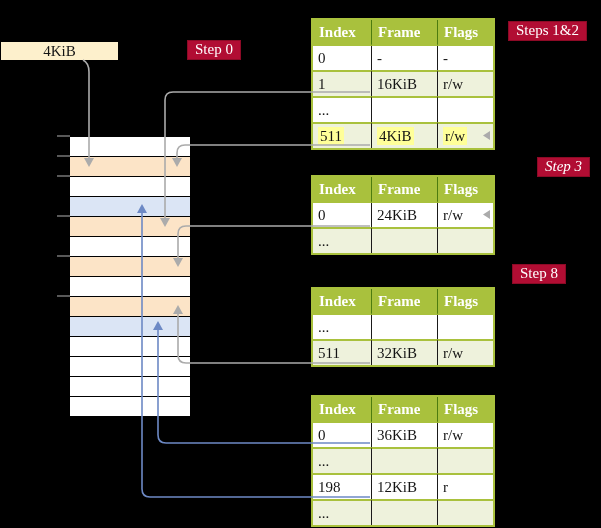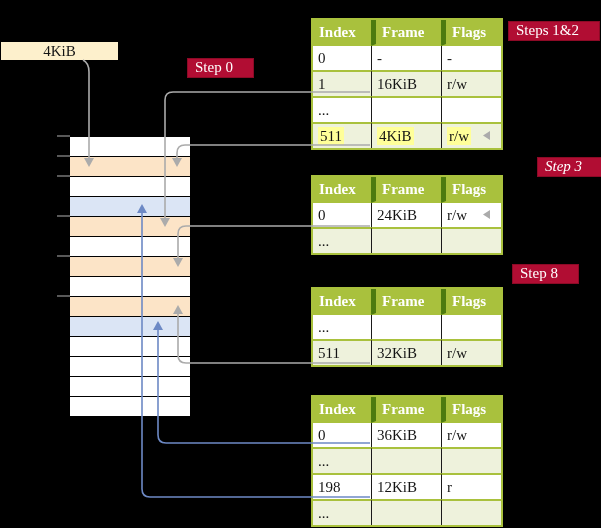--- a/index.html
+++ b/index.html
@@ -12,24 +12,24 @@
   #label-box{
     position:absolute;left:1px;top:42px;width:117px;height:18px;
     background:var(--c-label_box_bg);color:var(--c-text);
     font-size:15px;line-height:18px;text-align:center;
   }
   
   .badge{
     position:absolute;
     background:var(--c-badge_bg);color:var(--c-badge_text);
     border:1px solid var(--c-badge_border);
-    font-size:15px;line-height:15px;padding:1px 20px 2px 7px;
+    font-size:15px;line-height:15px;padding:1px 7px 2px 7px;
     white-space:nowrap;
   }
-  #badge-step0{left:187px;top:58px;}
+  #badge-step0{left:187px;top:40px;}
   #badge-steps12{left:508px;top:21px;}
   #badge-step3{left:537px;top:157px;font-style:italic;}
   #badge-step4{left:512px;top:264px;}
   
   #memory{
     position:absolute;left:70px;top:136px;width:120px;
     border-top:1px solid #000;
   }
   .mrow{height:19px;border-bottom:1px solid #000;}
   .mrow.white{background:var(--c-row_white);}
@@ -40,21 +40,21 @@
     position:absolute;border-collapse:separate;border-spacing:0;
     border:2px solid var(--c-table_border);
     background:var(--c-row_white);
     font-family:Liberation Serif, serif;
     table-layout:fixed;
   }
   table.pt th{
     width:52px;height:24px;box-sizing:content-box;
     background:var(--c-table_header_bg);color:#fff;
     font-size:15px;font-weight:bold;text-align:left;
-    padding:0 0 0 6px;border-left:5px solid #4d7c0f;
+    padding:0 0 0 6px;border-left:1px solid #4d7c0f;
     border-bottom:2px solid var(--c-table_border);
   }
   table.pt th.col-frame{width:59px;}
   table.pt th.col-flags{width:49px;margin-left:13px;}
   table.pt th:first-child{border-left:none;}
   table.pt td{
     height:24px;font-size:15px;color:var(--c-text);
     padding:0 0 0 5px;vertical-align:middle;
     border-left:1px solid var(--c-cell_divider);
     border-top:2px solid var(--c-table_border);

